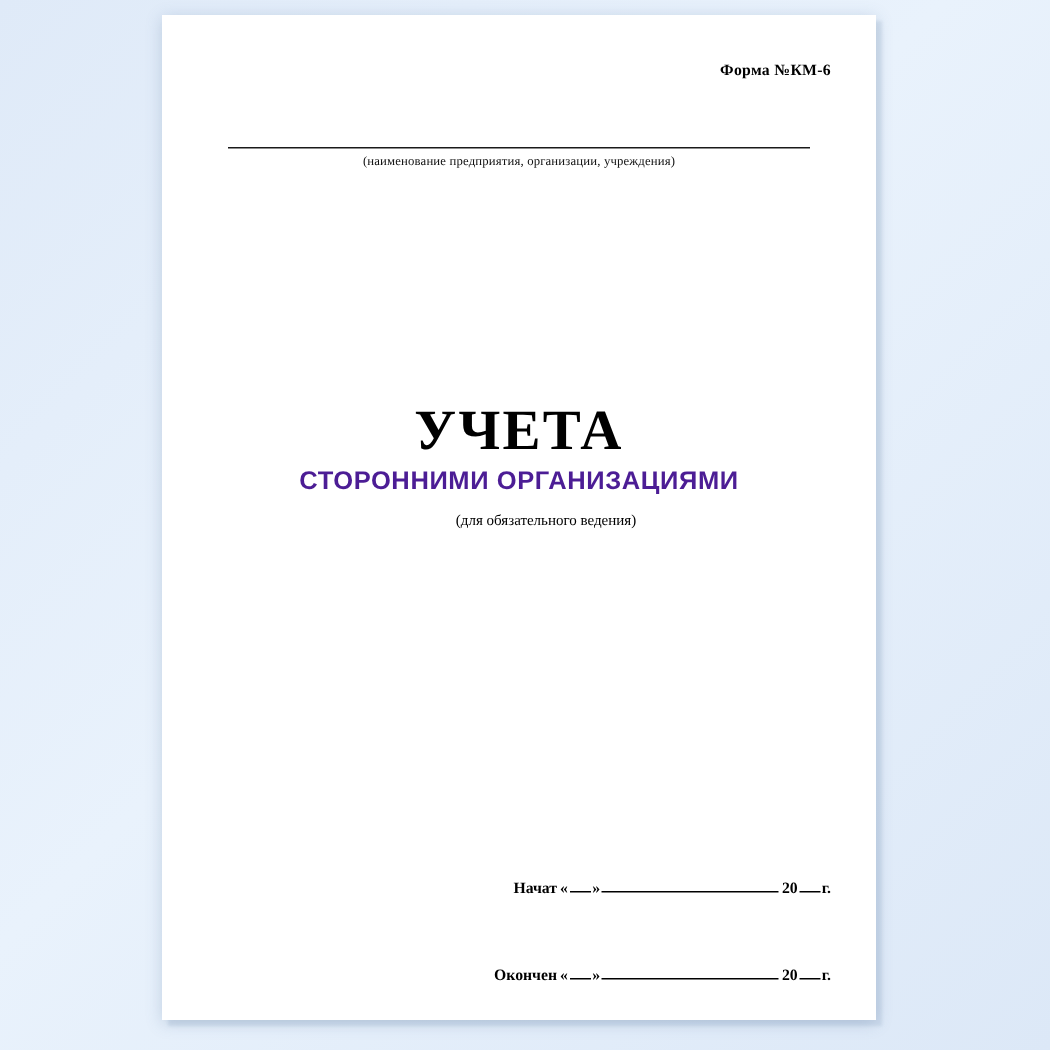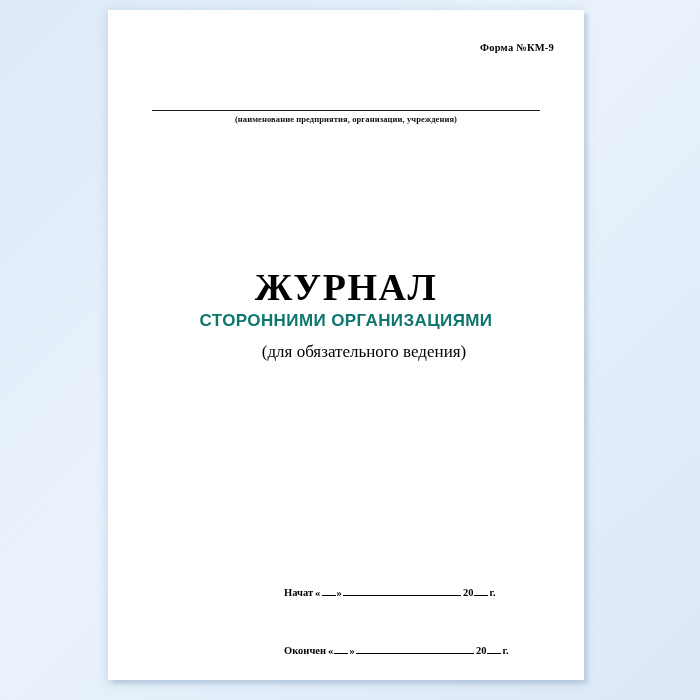--- a/index.html
+++ b/index.html
@@ -45,21 +45,21 @@
     font-weight: bold;
     letter-spacing: 0.2px;
     color: #000;
     white-space: nowrap;
   }
   .rule-block {
     position: absolute;
     left: 44px;
     width: 388px;
   }
-  .rule-block.first { top: 100px; font-weight: bold; }
+  .rule-block.first { top: 88px; }
   .rule-block.second { top: 152px; }
   .rule-line {
     border-bottom: 1px solid #1a1a1a;
     height: 0;
     width: 100%;
   }
   .rule-caption {
     text-align: center;
     font-size: 8.5px;
     color: #111;
@@ -88,42 +88,43 @@
     letter-spacing: 0.4px;
     margin-top: 8px;
     color: #000;
     font-family: "Liberation Sans", sans-serif;
   }
   .title-sub2 {
     font-size: 17px;
     font-weight: bold;
     letter-spacing: 0.4px;
     margin-top: 3px;
-    color: #0f766e;
+    color: #4c1d95;
     font-family: "Liberation Sans", sans-serif;
   }
   .title-note {
-    font-size: 17px;
+    font-size: 10px;
     margin-top: 11px;
     color: #000;
     font-family: "Liberation Serif", serif;
     margin-left: 36px;
   }
   .footer {
     position: absolute;
     right: 30px;
     top: 540px;
     width: 270px;
     font-size: 10.5px;
     font-weight: bold;
     color: #000;
   }
   .footer-row {
     display: flex;
     align-items: baseline;
+    justify-content: flex-end;
     margin-bottom: 10px;
     white-space: nowrap;
   }
   .footer-label {
     margin-right: 2px;
   }
   .footer-quote {
     letter-spacing: 0.2px;
   }
   .footer-fill {
@@ -146,30 +147,30 @@
 </style>
 </head>
 <body>
 
 <div class="canvas">
 
   <div class="shadow-layer"></div>
 
   <div class="page">
 
-    <div class="form-code">Форма №КМ-9</div>
+    <div class="form-code">Форма №КМ-6</div>
 
     <div class="rule-block first">
       <div class="rule-line"></div>
       <div class="rule-caption">(наименование предприятия, организации, учреждения)</div>
     </div>
 
 
     <div class="title-wrap">
-      <div class="title-main">ЖУРНАЛ</div>
+      <div class="title-main">УЧЕТА</div>
       <div class="title-sub2">СТОРОННИМИ ОРГАНИЗАЦИЯМИ</div>
       <div class="title-note">(для обязательного ведения)</div>
     </div>
 
     <div class="footer">
 
       <div class="footer-row">
         <span class="footer-label">Начат</span>
         <span class="footer-quote">«</span>
         <span class="footer-underscore-short"></span>

